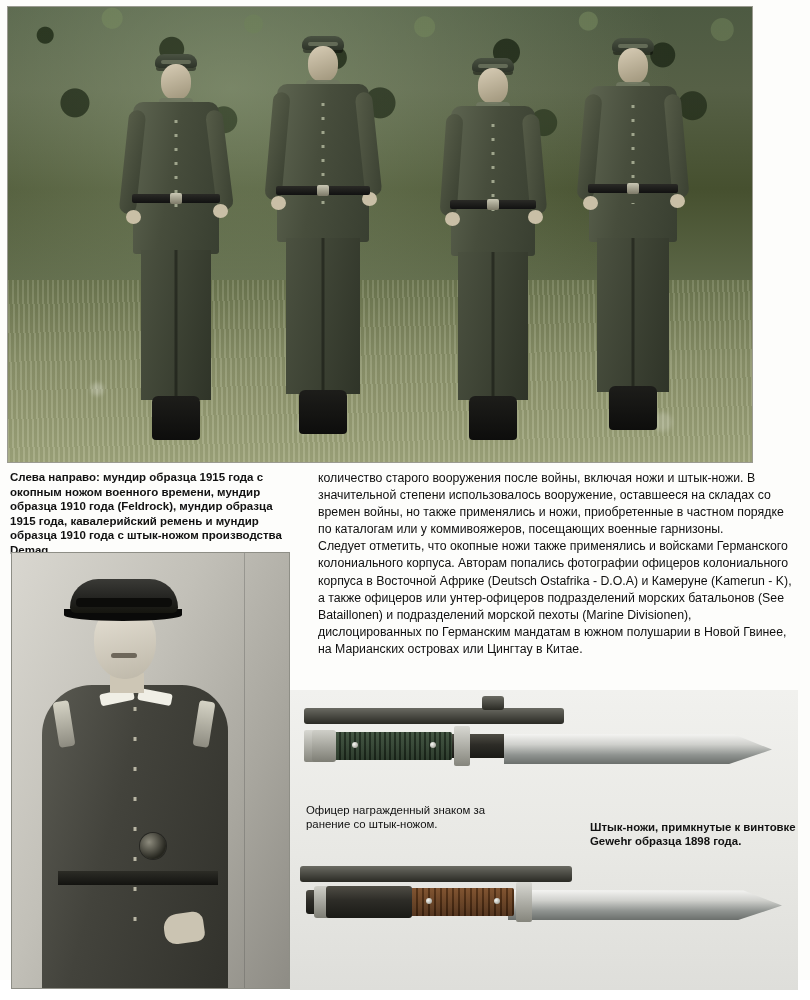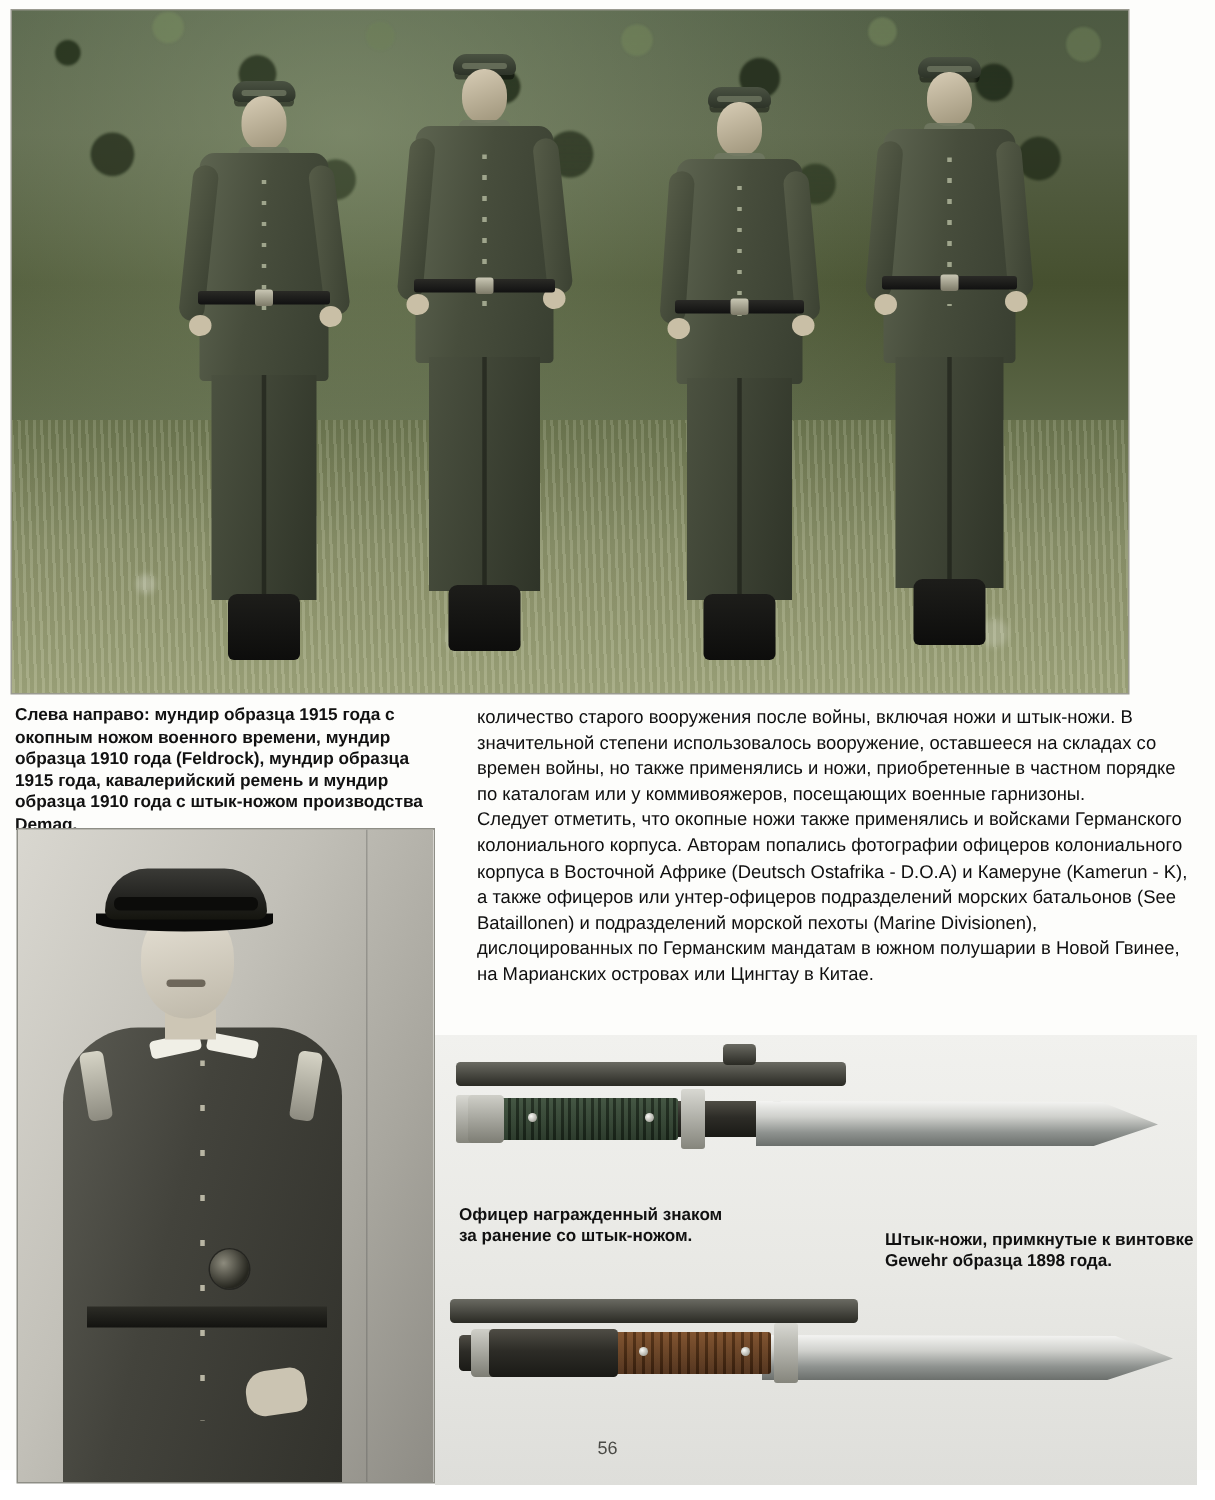--- a/index.html
+++ b/index.html
@@ -274,21 +274,21 @@
   }
   .muzzle{
     position:absolute;
     background:linear-gradient(180deg,#6a6a62,#2a2a24);
     border-radius:3px;
   }
 
   
   .cap-officer {
     position:absolute; left:306px; top:803px; width:190px;
-    font-size:11.4px; font-weight:bold; line-height:14.4px; color:#111;
+    font-size:11.4px; font-weight:normal; line-height:14.4px; color:#111;
   }
   .cap-knives {
     position:absolute; left:561px; top:820px; width:230px;
     font-size:11.4px; font-weight:bold; line-height:14.4px; color:#111;margin-left:29px;
   }
 
   
   .page-num {
     position:absolute; left:0; top:958px; width:810px;
     text-align:center; font-size:12px; color:#4a4a46;
@@ -428,16 +428,15 @@
     <div class="pommel" style="left:24px; top:196px; width:24px; height:32px;"></div>
     <div class="crossguard" style="left:226px; top:192px; width:16px; height:40px;"></div>
     <div class="rivet" style="left:136px; top:208px;"></div>
     <div class="rivet" style="left:204px; top:208px;"></div>
     <div class="scab" style="left:36px; top:196px; width:86px; height:32px;"></div>
   </div>
 
   <div class="cap-officer">Офицер награжденный знаком за ранение со штык-ножом.</div>
   <div class="cap-knives">Штык-ножи, примкнутые к винтовке Gewehr образца 1898 года.</div>
 
-  <div class="page-num">56</div>
 
 
 </div>
 
 </body></html>

